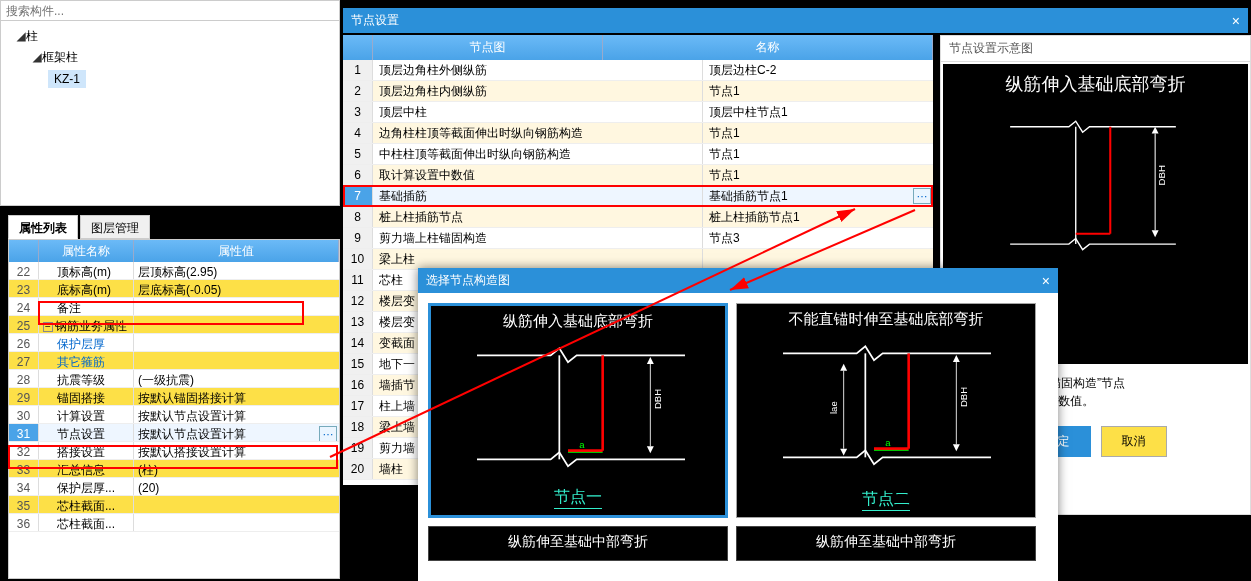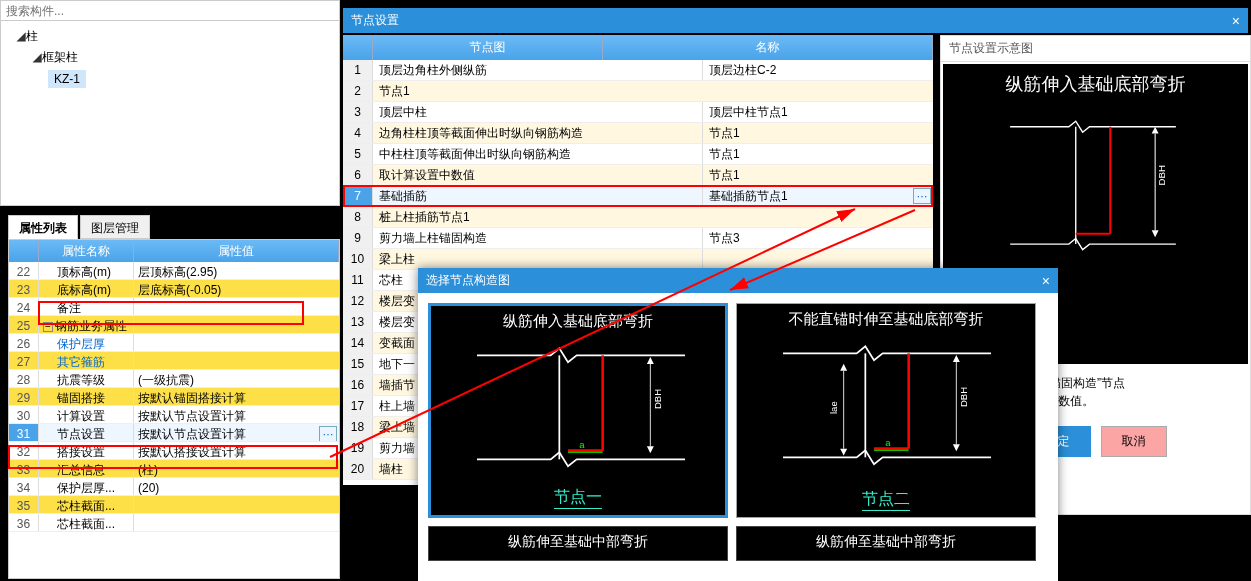--- a/index.html
+++ b/index.html
@@ -41,21 +41,21 @@
 .nt-row.sel{background:#eef6ff}
 .nt-row.sel .nt-num{background:#4aa3e8;color:#fff}
 .nt-row.alt{background:#fff7e0}
 .diagram-panel{position:absolute;left:940px;top:35px;width:311px;height:480px;background:#fff;border:1px solid #ddd}
 .diagram-title{padding:4px 8px;color:#555;border-bottom:1px solid #ddd}
 .diagram-black{width:305px;height:300px;background:#000;margin:2px;position:relative}
 .d-text{color:#fff;font-size:18px;text-align:center;padding:8px}
 .node-label{position:absolute;bottom:4px;left:50%;transform:translateX(-50%);color:#3ec;border-bottom:1px solid #3ec;font-size:16px}
 .diagram-desc{padding:8px;font-size:12px;line-height:18px}
 .btn-row{display:flex;gap:10px;justify-content:center;padding-top:8px}
-.btn{padding:6px 20px;border:1px solid #aaa;background:#fca5a5;cursor:pointer}
+.btn{padding:6px 20px;border:1px solid #aaa;background:#fde047;cursor:pointer}
 .btn.primary{background:#2b90d9;color:#fff;border-color:#2b90d9}
 .select-dialog{position:absolute;left:418px;top:268px;width:640px;height:313px;background:#fff;box-shadow:0 0 10px rgba(0,0,0,0.5)}
 .sel-titlebar{height:25px;background:#2b90d9;color:#fff;display:flex;align-items:center;padding:0 8px;justify-content:space-between}
 .sel-body{display:flex;flex-wrap:wrap;gap:8px;padding:10px;background:#fff;height:280px;overflow:hidden}
 .thumb{width:300px;height:215px;background:#000;position:relative;border:1px solid #a3a3a3}
 .thumb.selected{border:3px solid #2b90d9}
 .thumb-title{color:#fff;text-align:center;padding:6px;font-size:15px}
 .thumb-label{position:absolute;bottom:6px;left:50%;transform:translateX(-50%);color:#3ec;border-bottom:1px solid #3ec;font-size:16px}
 .thumb-half{width:300px;height:35px;background:#000;position:relative;border:1px solid #444}
 .thumb-half .thumb-title{font-size:14px;padding:6px}
@@ -181,20 +181,21 @@
     <div style="flex:1">名称</div>
   </div>
   <div id="node-rows">
       <div class="nt-row  ">
     <div class="nt-num">1</div>
     <div class="nt-name">顶层边角柱外侧纵筋</div>
     <div class="nt-node">顶层边柱C-2</div>
   </div>
       <div class="nt-row alt ">
     <div class="nt-num">2</div>
+    <div class="nt-name">顶层边角柱内侧纵筋</div>
     <div class="nt-node">节点1</div>
   </div>
       <div class="nt-row  ">
     <div class="nt-num">3</div>
     <div class="nt-name">顶层中柱</div>
     <div class="nt-node">顶层中柱节点1</div>
   </div>
       <div class="nt-row alt ">
     <div class="nt-num">4</div>
     <div class="nt-name">边角柱柱顶等截面伸出时纵向钢筋构造</div>
@@ -210,20 +211,21 @@
     <div class="nt-name">取计算设置中数值</div>
     <div class="nt-node">节点1</div>
   </div>
       <div class="nt-row  sel">
     <div class="nt-num">7</div>
     <div class="nt-name">基础插筋</div>
     <div class="nt-node">基础插筋节点1<span class="ellipsis-btn">⋯</span></div>
   </div>
       <div class="nt-row alt ">
     <div class="nt-num">8</div>
+    <div class="nt-name">桩上柱插筋节点</div>
     <div class="nt-node">桩上柱插筋节点1</div>
   </div>
       <div class="nt-row  ">
     <div class="nt-num">9</div>
     <div class="nt-name">剪力墙上柱锚固构造</div>
     <div class="nt-node">节点3</div>
   </div>
       <div class="nt-row alt ">
     <div class="nt-num">10</div>
     <div class="nt-name">梁上柱</div>

